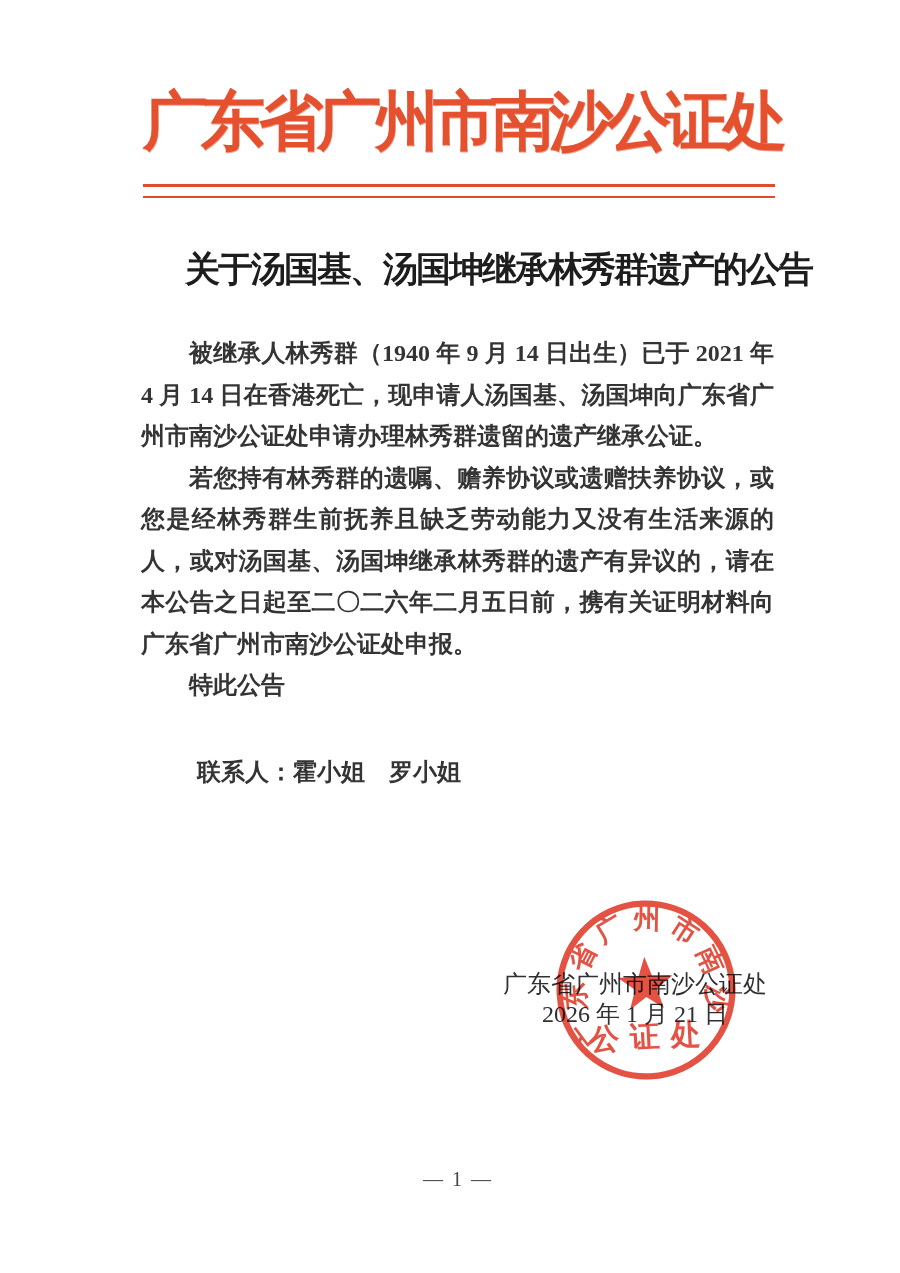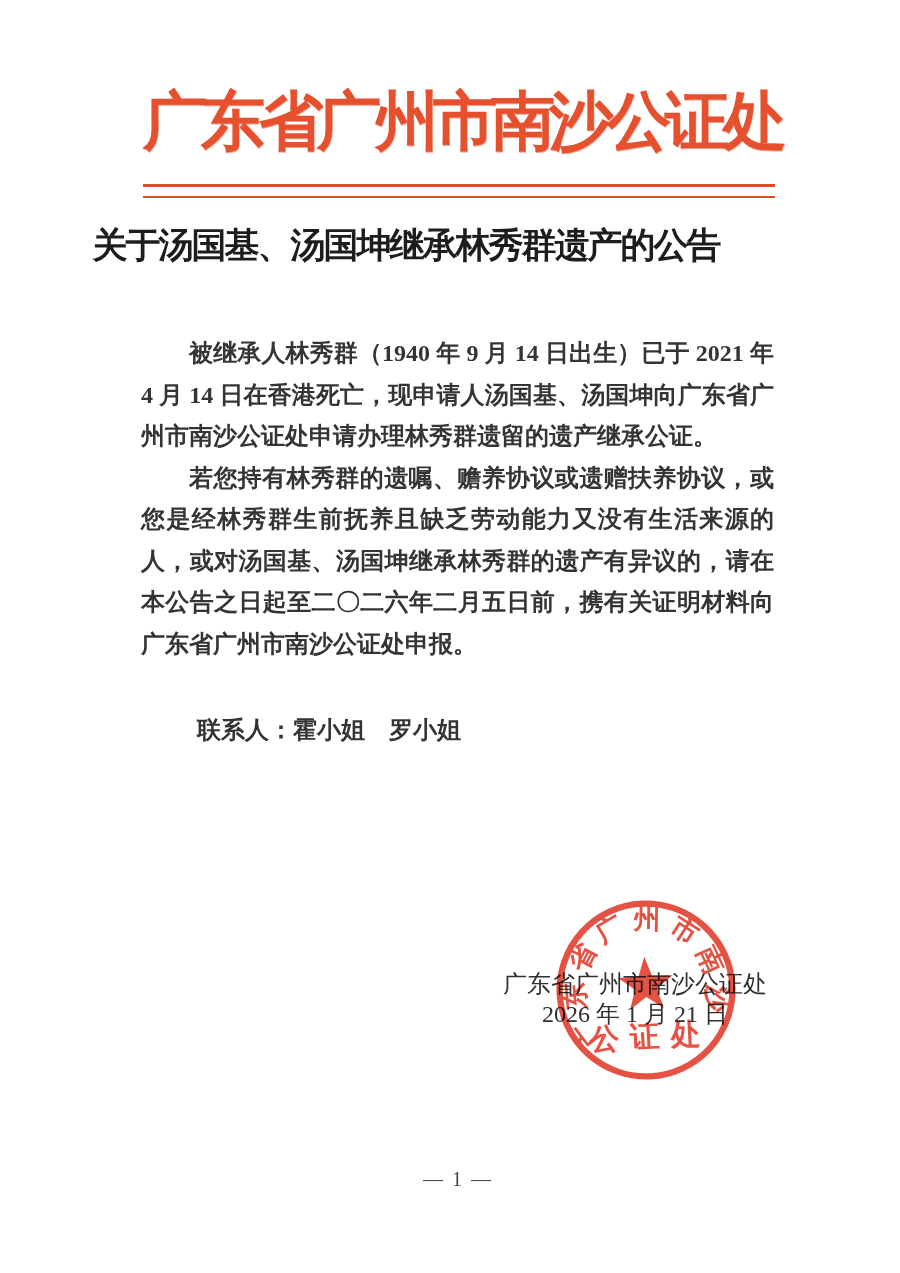--- a/index.html
+++ b/index.html
@@ -18,22 +18,22 @@
     font-size:64px; font-weight:bold; letter-spacing:-6px;
     color:#e5512f; line-height:96px;
     text-shadow:0.5px 0.5px 0 rgba(229,81,47,.55);
   }
   .letterhead-rule {
     position:absolute; top:184px; left:143px; width:632px; height:9px;
     border-top:3.5px solid #de4c2c; border-bottom:2.5px solid #de4c2c;
   }
   
   .notice-title {
-    position:absolute; top:220px; left:0; width:812px; margin:0;
-    text-align:center; white-space:nowrap;
+    position:absolute; top:244px; left:0; width:812px; margin:0;
+    text-align:right; white-space:nowrap;
     font-size:35px; font-weight:bold; letter-spacing:-2px;
     color:#1d1d1d; line-height:52px;
   }
   
   .body-text {
     position:absolute; top:333px; left:141px; width:633px;
     font-size:24px; line-height:41.5px; color:#343434;
     text-align:justify; text-justify:inter-character;font-weight:bold;
   }
   .body-text p { margin:0; text-indent:2em; }
@@ -69,20 +69,21 @@
 
   <div class="letterhead">广东省广州市南沙公证处</div>
 
   <div class="letterhead-rule"></div>
 
   <h1 class="notice-title">关于汤国基、汤国坤继承林秀群遗产的公告</h1>
 
   <div class="body-text">
     <p>被继承人林秀群（1940 年 9 月 14 日出生）已于 2021 年 4 月 14 日在香港死亡，现申请人汤国基、汤国坤向广东省广州市南沙公证处申请办理林秀群遗留的遗产继承公证。</p>
     <p>若您持有林秀群的遗嘱、赡养协议或遗赠扶养协议，或您是经林秀群生前抚养且缺乏劳动能力又没有生活来源的人，或对汤国基、汤国坤继承林秀群的遗产有异议的，请在本公告之日起至二〇二六年二月五日前，携有关证明材料向广东省广州市南沙公证处申报。</p>
+    <p>特此公告</p>
     <div class="contact-block">
       <p>联系人：霍小姐　罗小姐</p>
     </div>
   </div>
 
   <div class="signature-block">
     <div class="signature-org">广东省广州市南沙公证处</div>
     <div class="signature-date">2026 年 1 月 21 日</div>
   </div>
 

